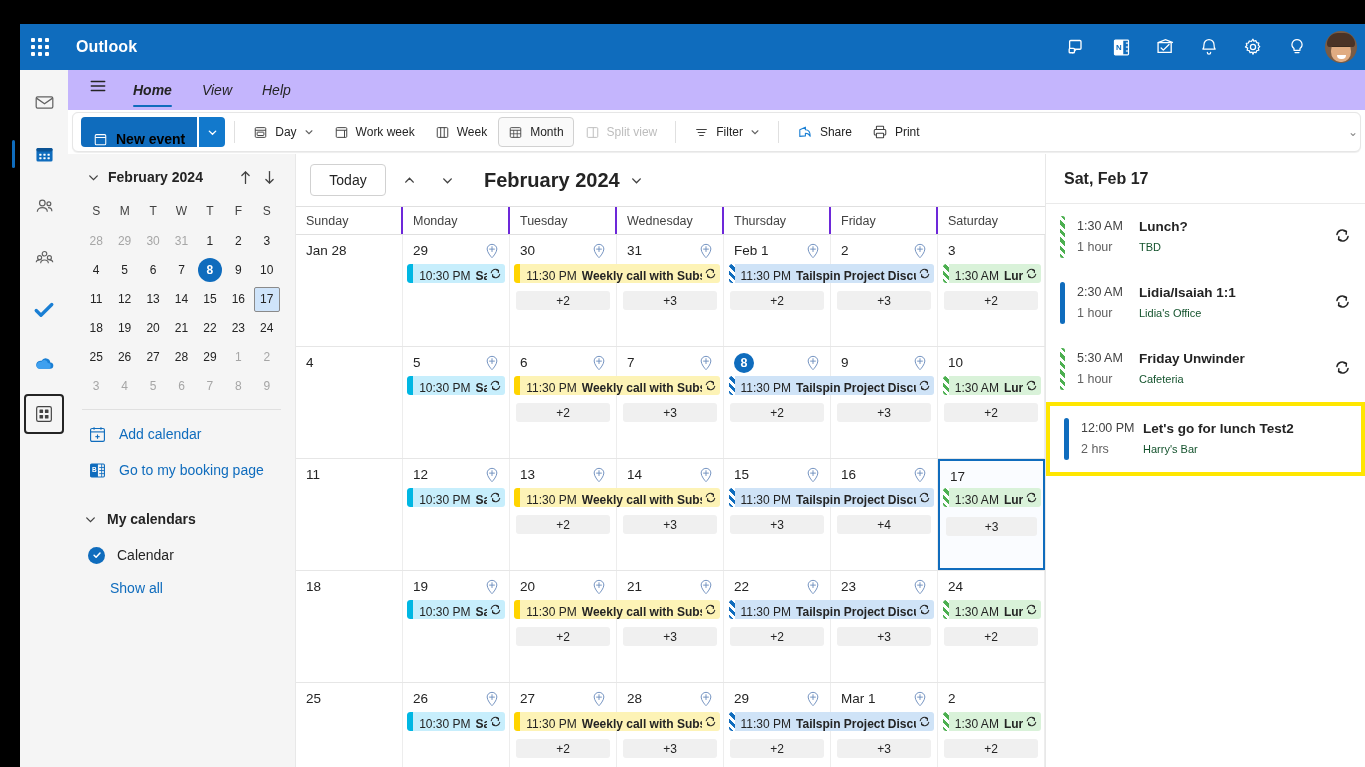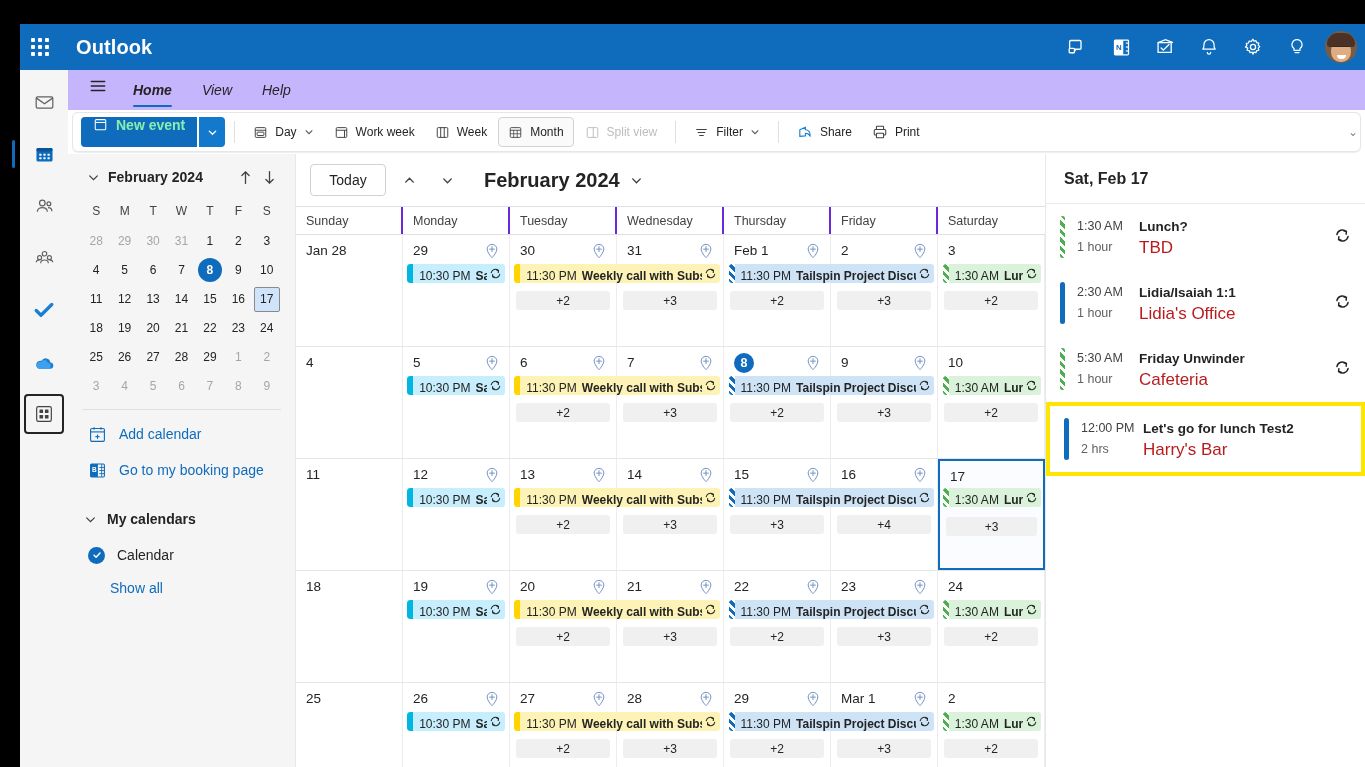--- a/index.html
+++ b/index.html
@@ -22,21 +22,21 @@
     position:absolute; left:20px; top:24px; width:1345px; height:46px;
     background:#0f6cbd; display:flex; align-items:center; z-index:20;
   }
   .waffle {
     width:40px; height:46px; display:flex; align-items:center; justify-content:center;
     cursor:pointer;
   }
   .waffle-grid { display:grid; grid-template-columns:repeat(3,4px); grid-gap:3px; }
   .waffle-grid i { width:4px; height:4px; background:#fff; border-radius:1px; display:block; }
   .brand {
-    color:#fff; font-size:20px; font-weight:700; margin-left:16px; letter-spacing:.1px;
+    color:#fff; font-size:16px; font-weight:700; margin-left:16px; letter-spacing:.1px;
   }
   .searchwrap { position:absolute; left:285px; top:32px; width:358px; height:31px; z-index:21;}
   .searchbox {
     width:100%; height:100%; background:#fff; border-radius:4px;
     display:flex; align-items:center; padding:0 10px;
   }
   .searchbox svg { flex:0 0 auto; }
   .searchbox span { font-size:13.5px; color:#424242; margin-left:8px; }
   .suite-right {
     position:absolute; right:0; top:24px; height:46px; display:flex; align-items:center;
@@ -96,21 +96,21 @@
     position:absolute; left:68px; top:110px; width:1297px; height:44px;
     background:#fff; z-index:14;
   }
   .cmdinner {
     position:absolute; left:4px; top:2px; right:4px; height:40px;
     background:#fff; border:1px solid #e6e6e6; border-radius:6px;
     display:flex; align-items:center; padding:0 8px; gap:2px;
     box-shadow:0 .3px 1px rgba(0,0,0,.07);
   }
   .newevent {
-    display:flex; align-items:flex-start; height:30px; background:#0f6cbd; color:#86efac;
+    display:flex; align-items:flex-end; height:30px; background:#0f6cbd; color:#000000;
     border-radius:4px 0 0 4px; padding:0 12px; font-size:14px; font-weight:600;
     cursor:pointer; gap:8px;
   }
   .newevent-caret {
     width:26px; height:30px; background:#1279cc; border-radius:0 4px 4px 0;
     display:flex; align-items:center; justify-content:center; cursor:pointer;
   }
   .cbtn {
     display:flex; align-items:center; height:30px; padding:0 9px; border-radius:4px;
     font-size:12px; color:#242424; cursor:pointer; gap:7px; white-space:nowrap;
@@ -241,21 +241,21 @@
   .ag-item {
     display:flex; align-items:flex-start; padding:12px 14px 12px 14px; gap:0;
     cursor:pointer; position:relative; min-height:62px;
   }
   .ag-bar { width:5px; align-self:stretch; border-radius:3px; flex:0 0 auto; margin-right:12px;}
   .ag-time { width:62px; flex:0 0 auto; }
   .ag-t1 { font-size:12.5px; color:#424242; line-height:21px; }
   .ag-t2 { font-size:12.5px; color:#616161; line-height:21px; }
   .ag-body { flex:1; min-width:0; }
   .ag-title { font-size:13.5px; font-weight:700; color:#242424; line-height:21px; white-space:nowrap; }
-  .ag-loc { font-size:17px; color:#b91c1c; line-height:21px; }
+  .ag-loc { font-size:11px; color:#14532d; line-height:21px; }
   .ag-rep { flex:0 0 auto; align-self:center; padding-left:6px; }
   .ag-item.highlighted {
     border:4px solid #ffe600; background:#fff;
   }
 
   
   .cmd-overflow {
     position:absolute; right:2px; top:12px; font-size:12px; color:#8a8a8a;
   }
 </style>

